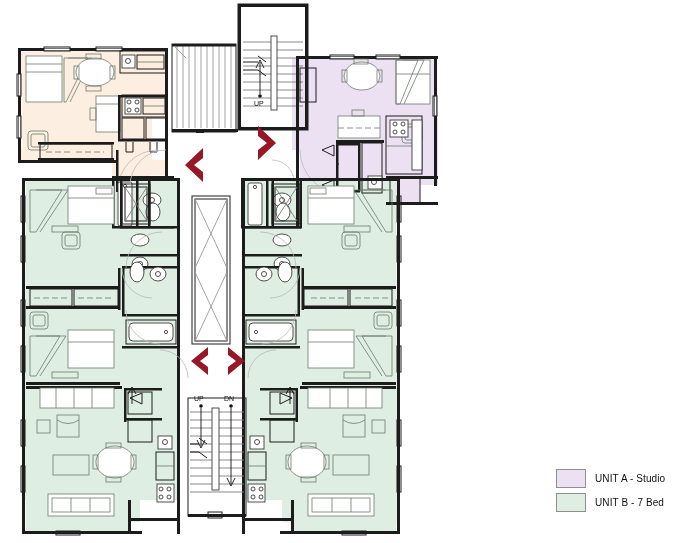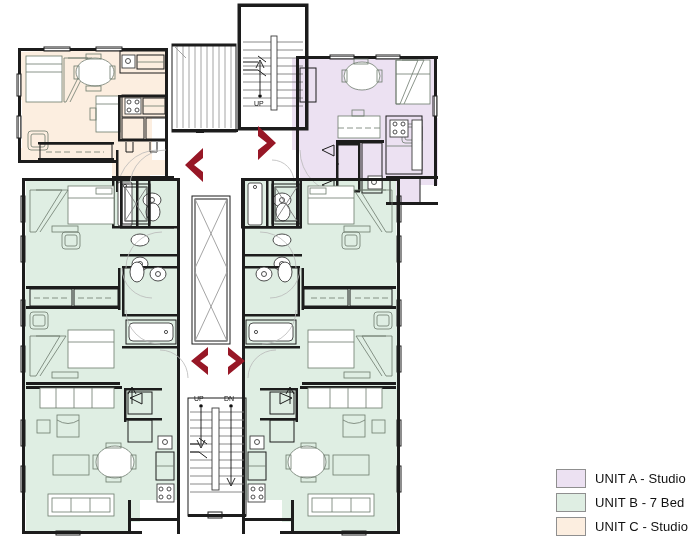--- a/index.html
+++ b/index.html
@@ -20,21 +20,21 @@
   .stairline{fill:none;stroke:#7d7d7d;stroke-width:0.9;}
   .deckline{fill:none;stroke:#9a9a9a;stroke-width:0.9;}
   .shaftx{fill:none;stroke:#9a9a9a;stroke-width:0.9;}
   .arrowline{fill:none;stroke:#111;stroke-width:0.9;}
   .lbl{font-family:"Liberation Sans","DejaVu Sans",sans-serif;font-size:7px;fill:#111;}
 
   
   #legend{position:absolute;left:556px;top:466px;width:142px;}
   .leg-row{display:flex;align-items:center;height:24px;}
   .leg-sw{width:28px;height:17px;border:1px solid #8f8f8f;margin-right:9px;flex:0 0 auto;}
-  .leg-tx{font-size:13px;color:#111;white-space:nowrap;letter-spacing:.1px;}
+  .leg-tx{font-size:10px;color:#111;white-space:nowrap;letter-spacing:.1px;}
 </style>
 </head>
 <body>
 
 <div id="plan-root">
 
 <svg id="floorplan" viewBox="0 0 700 543">
 
   <g>
 
@@ -585,19 +585,15 @@
 
 <div id="legend">
   <div class="leg-row">
     <span class="leg-sw" style="background:#ece1f2"></span>
     <span class="leg-tx">UNIT A - Studio</span>
   </div>
   <div class="leg-row">
     <span class="leg-sw" style="background:#dfeee3"></span>
     <span class="leg-tx">UNIT B - 7 Bed</span>
   </div>
-  <div class="leg-row">
-    <span class="leg-sw" style="background:#fceee0"></span>
-    <span class="leg-tx">UNIT C -  Studio</span>
-  </div>
 </div>
 
 </div>
 
 </body></html>

